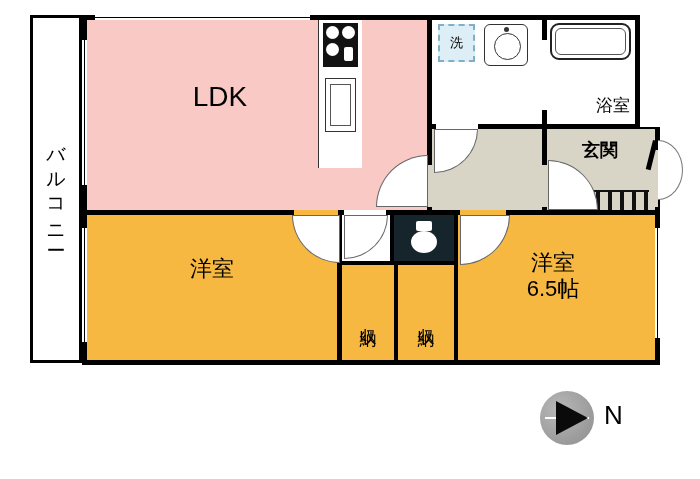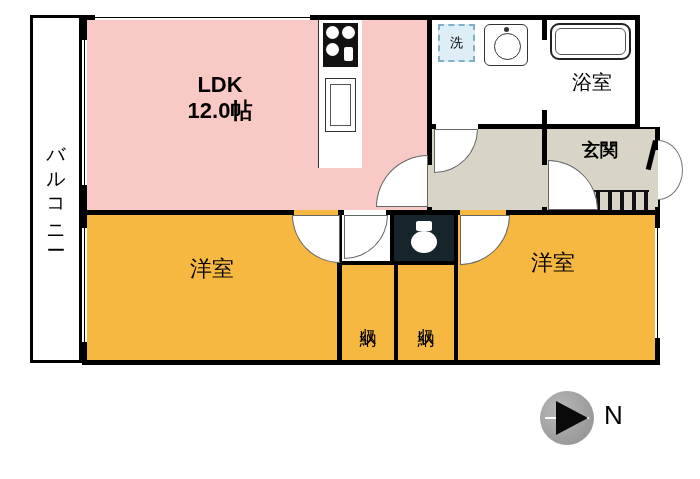--- a/index.html
+++ b/index.html
@@ -104,23 +104,23 @@
 
   
   .tataki {
     position:absolute; left:25px; top:61px; width:77px; height:20px;
     background:repeating-linear-gradient(90deg,#111 0 4px,var(--entrance-fill,#d8d4c6) 4px 12px);
     border-top:2px solid #111; box-sizing:border-box;
   }
 
   
   .lbl { position:absolute; text-align:center; line-height:1.2; }
-  .ldk-label   { left:150px; top:72px;  width:140px; font-size:22px;font-weight:bold; }
+  .ldk-label   { left:150px; top:80px;  width:140px; font-size:28px; }
   .wash-label  { left:452px; top:86px;  width:76px;  font-size:19px; }
-  .bath-label  { left:554px; top:70px;  width:76px;  font-size:20px; }
+  .bath-label  { left:554px; top:96px;  width:76px;  font-size:17px;text-align:right; }
   .genkan-label{ left:562px; top:140px; width:76px;  font-size:18px;font-weight:bold; }
   .w7-label    { left:142px; top:256px; width:140px; font-size:22px; }
   .w6-label    { left:483px; top:250px; width:140px; font-size:22px; }
   .sto-label   { position:absolute; width:34px; height:70px; display:flex; align-items:center; justify-content:center;
                  writing-mode:vertical-rl; font-size:17px; letter-spacing:2px; }
   .sto1 { left:351px; top:282px; }
   .sto2 { left:409px; top:282px; }
 
   
   .compass { position:absolute; left:540px; top:391px; width:54px; height:54px; border-radius:50%;
@@ -203,29 +203,29 @@
     <div class="arc arc-br door-wash"></div>
     <div class="arc arc-tr door-genkan"></div>
     <div class="arc arc-br door-toilet"></div>
   </div>
 
   <div class="front-arc"></div>
   <div class="front-leaf"></div>
 
   <div class="lbl ldk-label">
     <div>LDK</div>
-    <div>12.0帖</div>
   </div>
   <div class="lbl bath-label">浴室</div>
   <div class="lbl genkan-label">玄関</div>
   <div class="lbl w7-label">
     <div>洋室</div>
   </div>
   <div class="lbl w6-label">
     <div>洋室</div>
+    <div>6.5帖</div>
   </div>
   <div class="sto-label sto1">収納</div>
   <div class="sto-label sto2">収納</div>
 
   <div class="compass">
     <div class="compass-line"></div>
     <div class="compass-needle"></div>
   </div>
   <div class="north-label">N</div>
 

